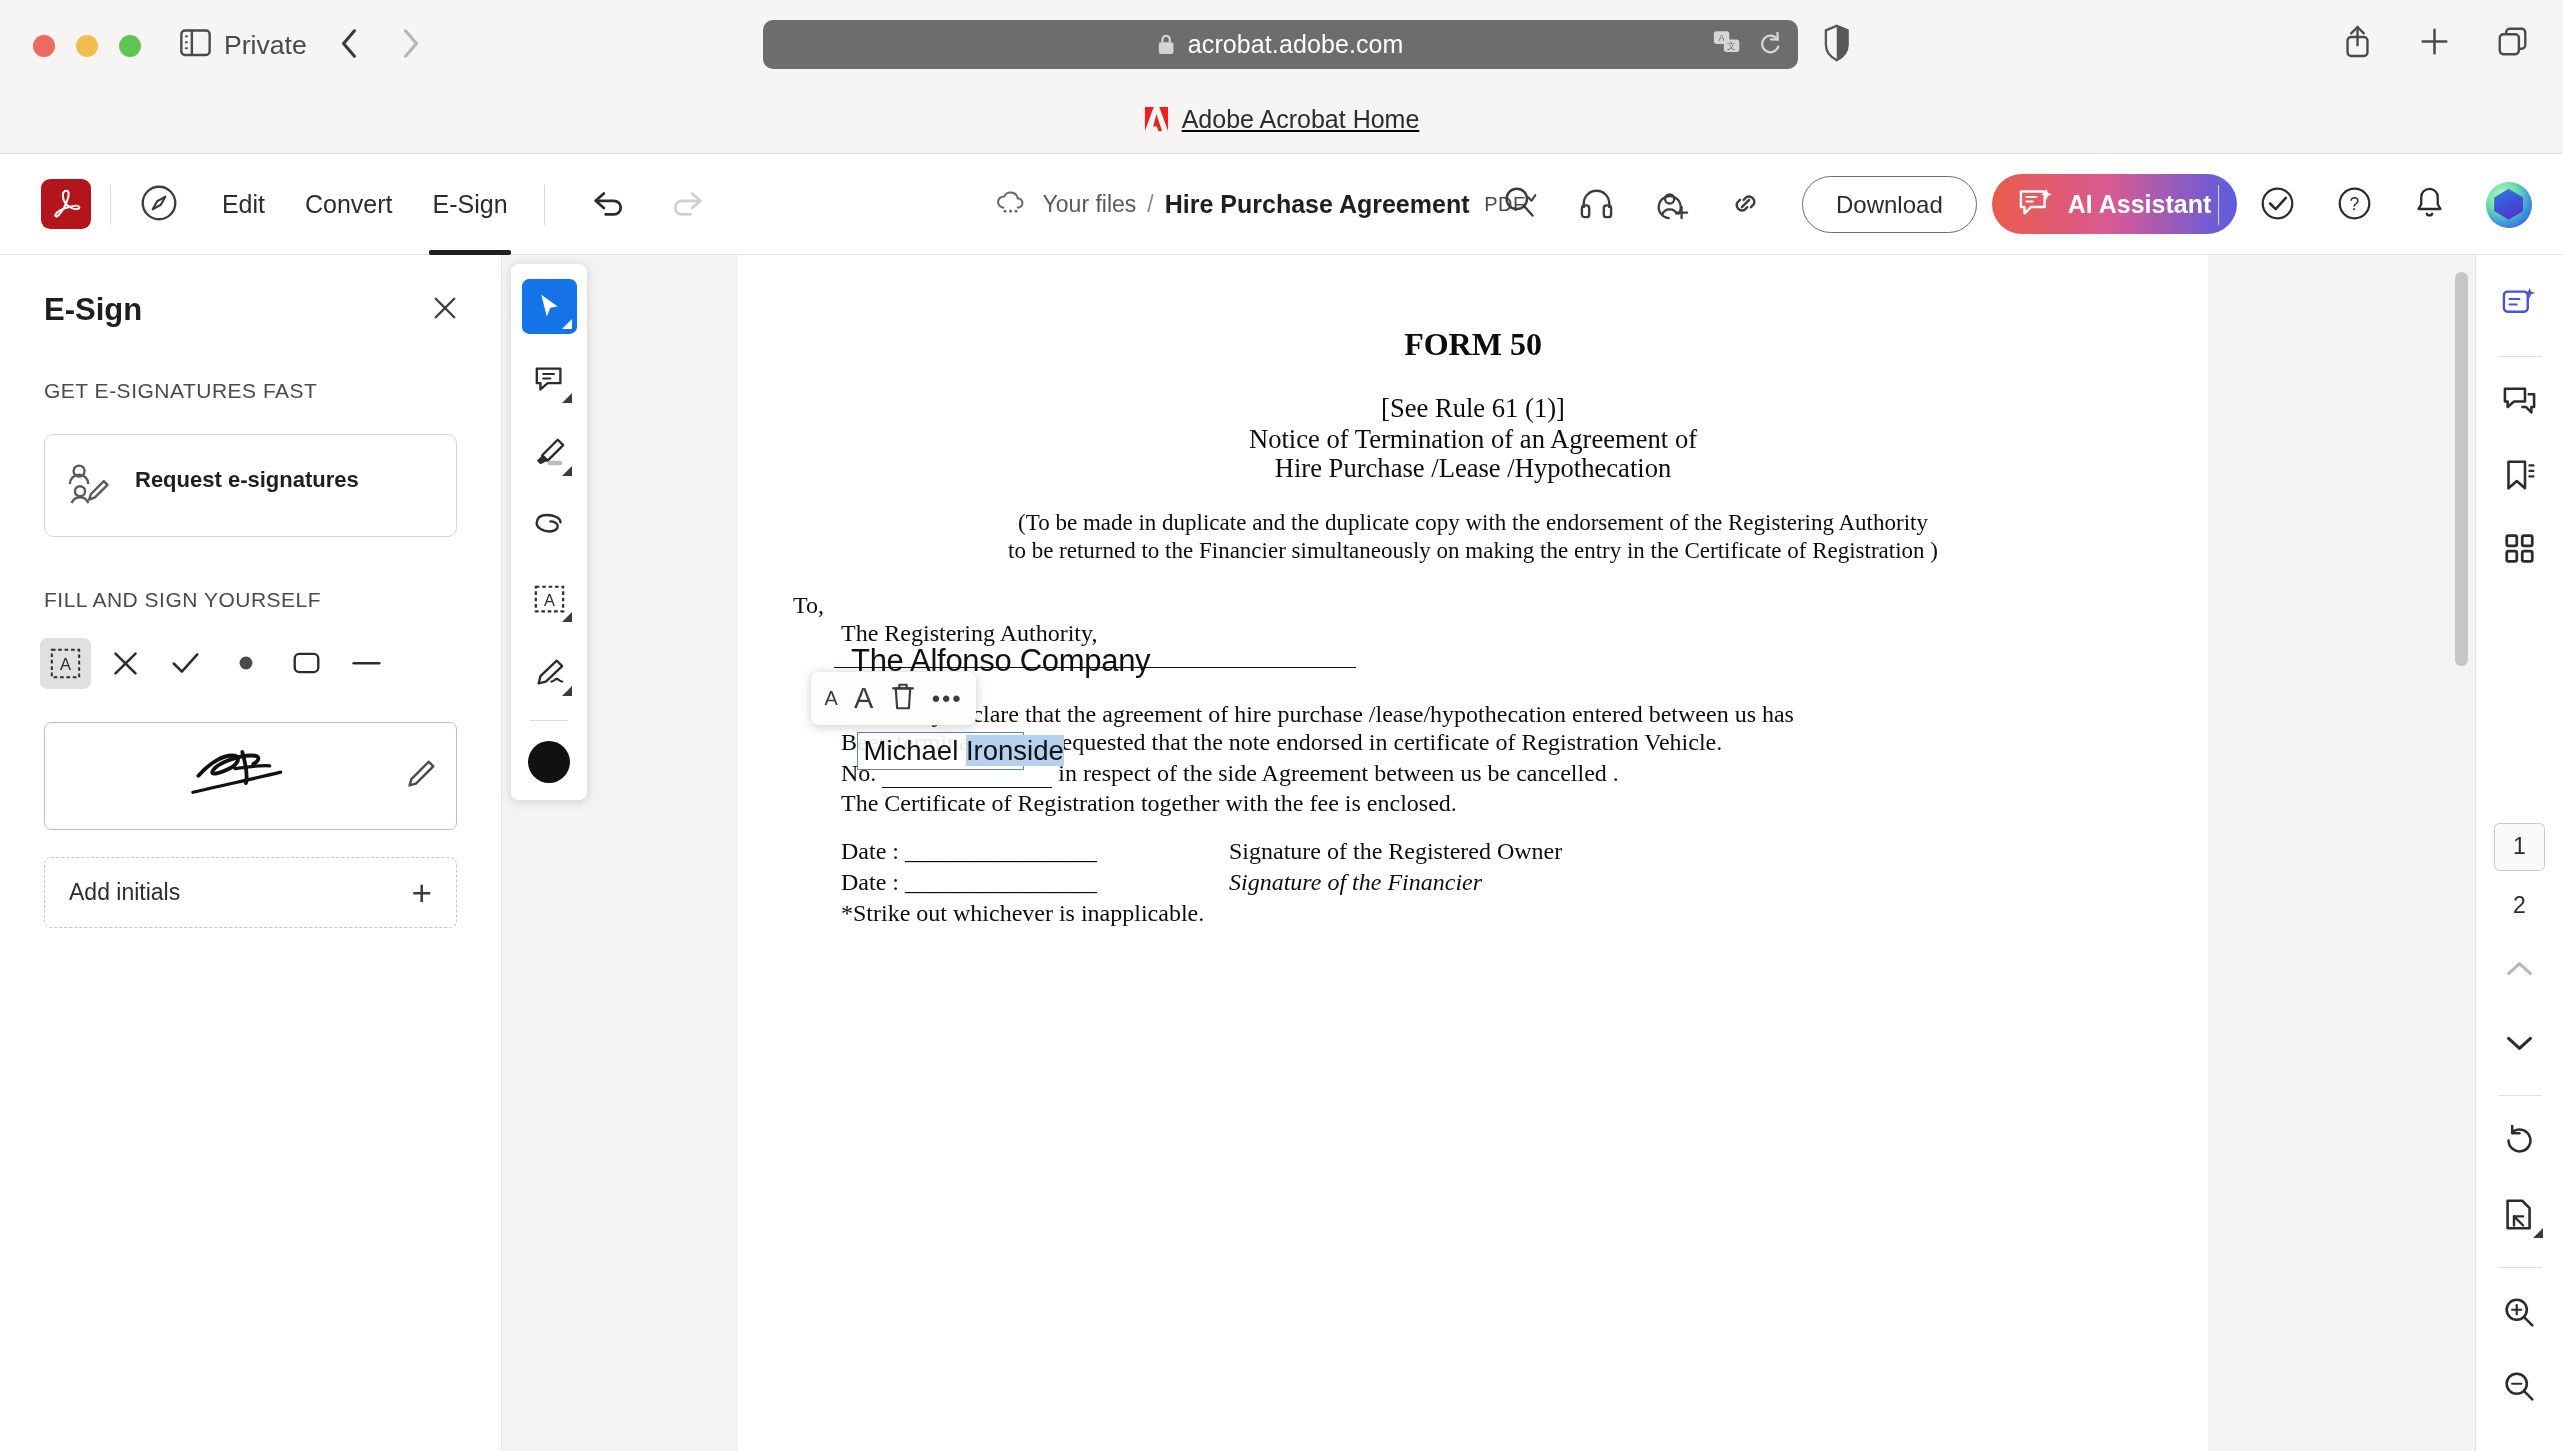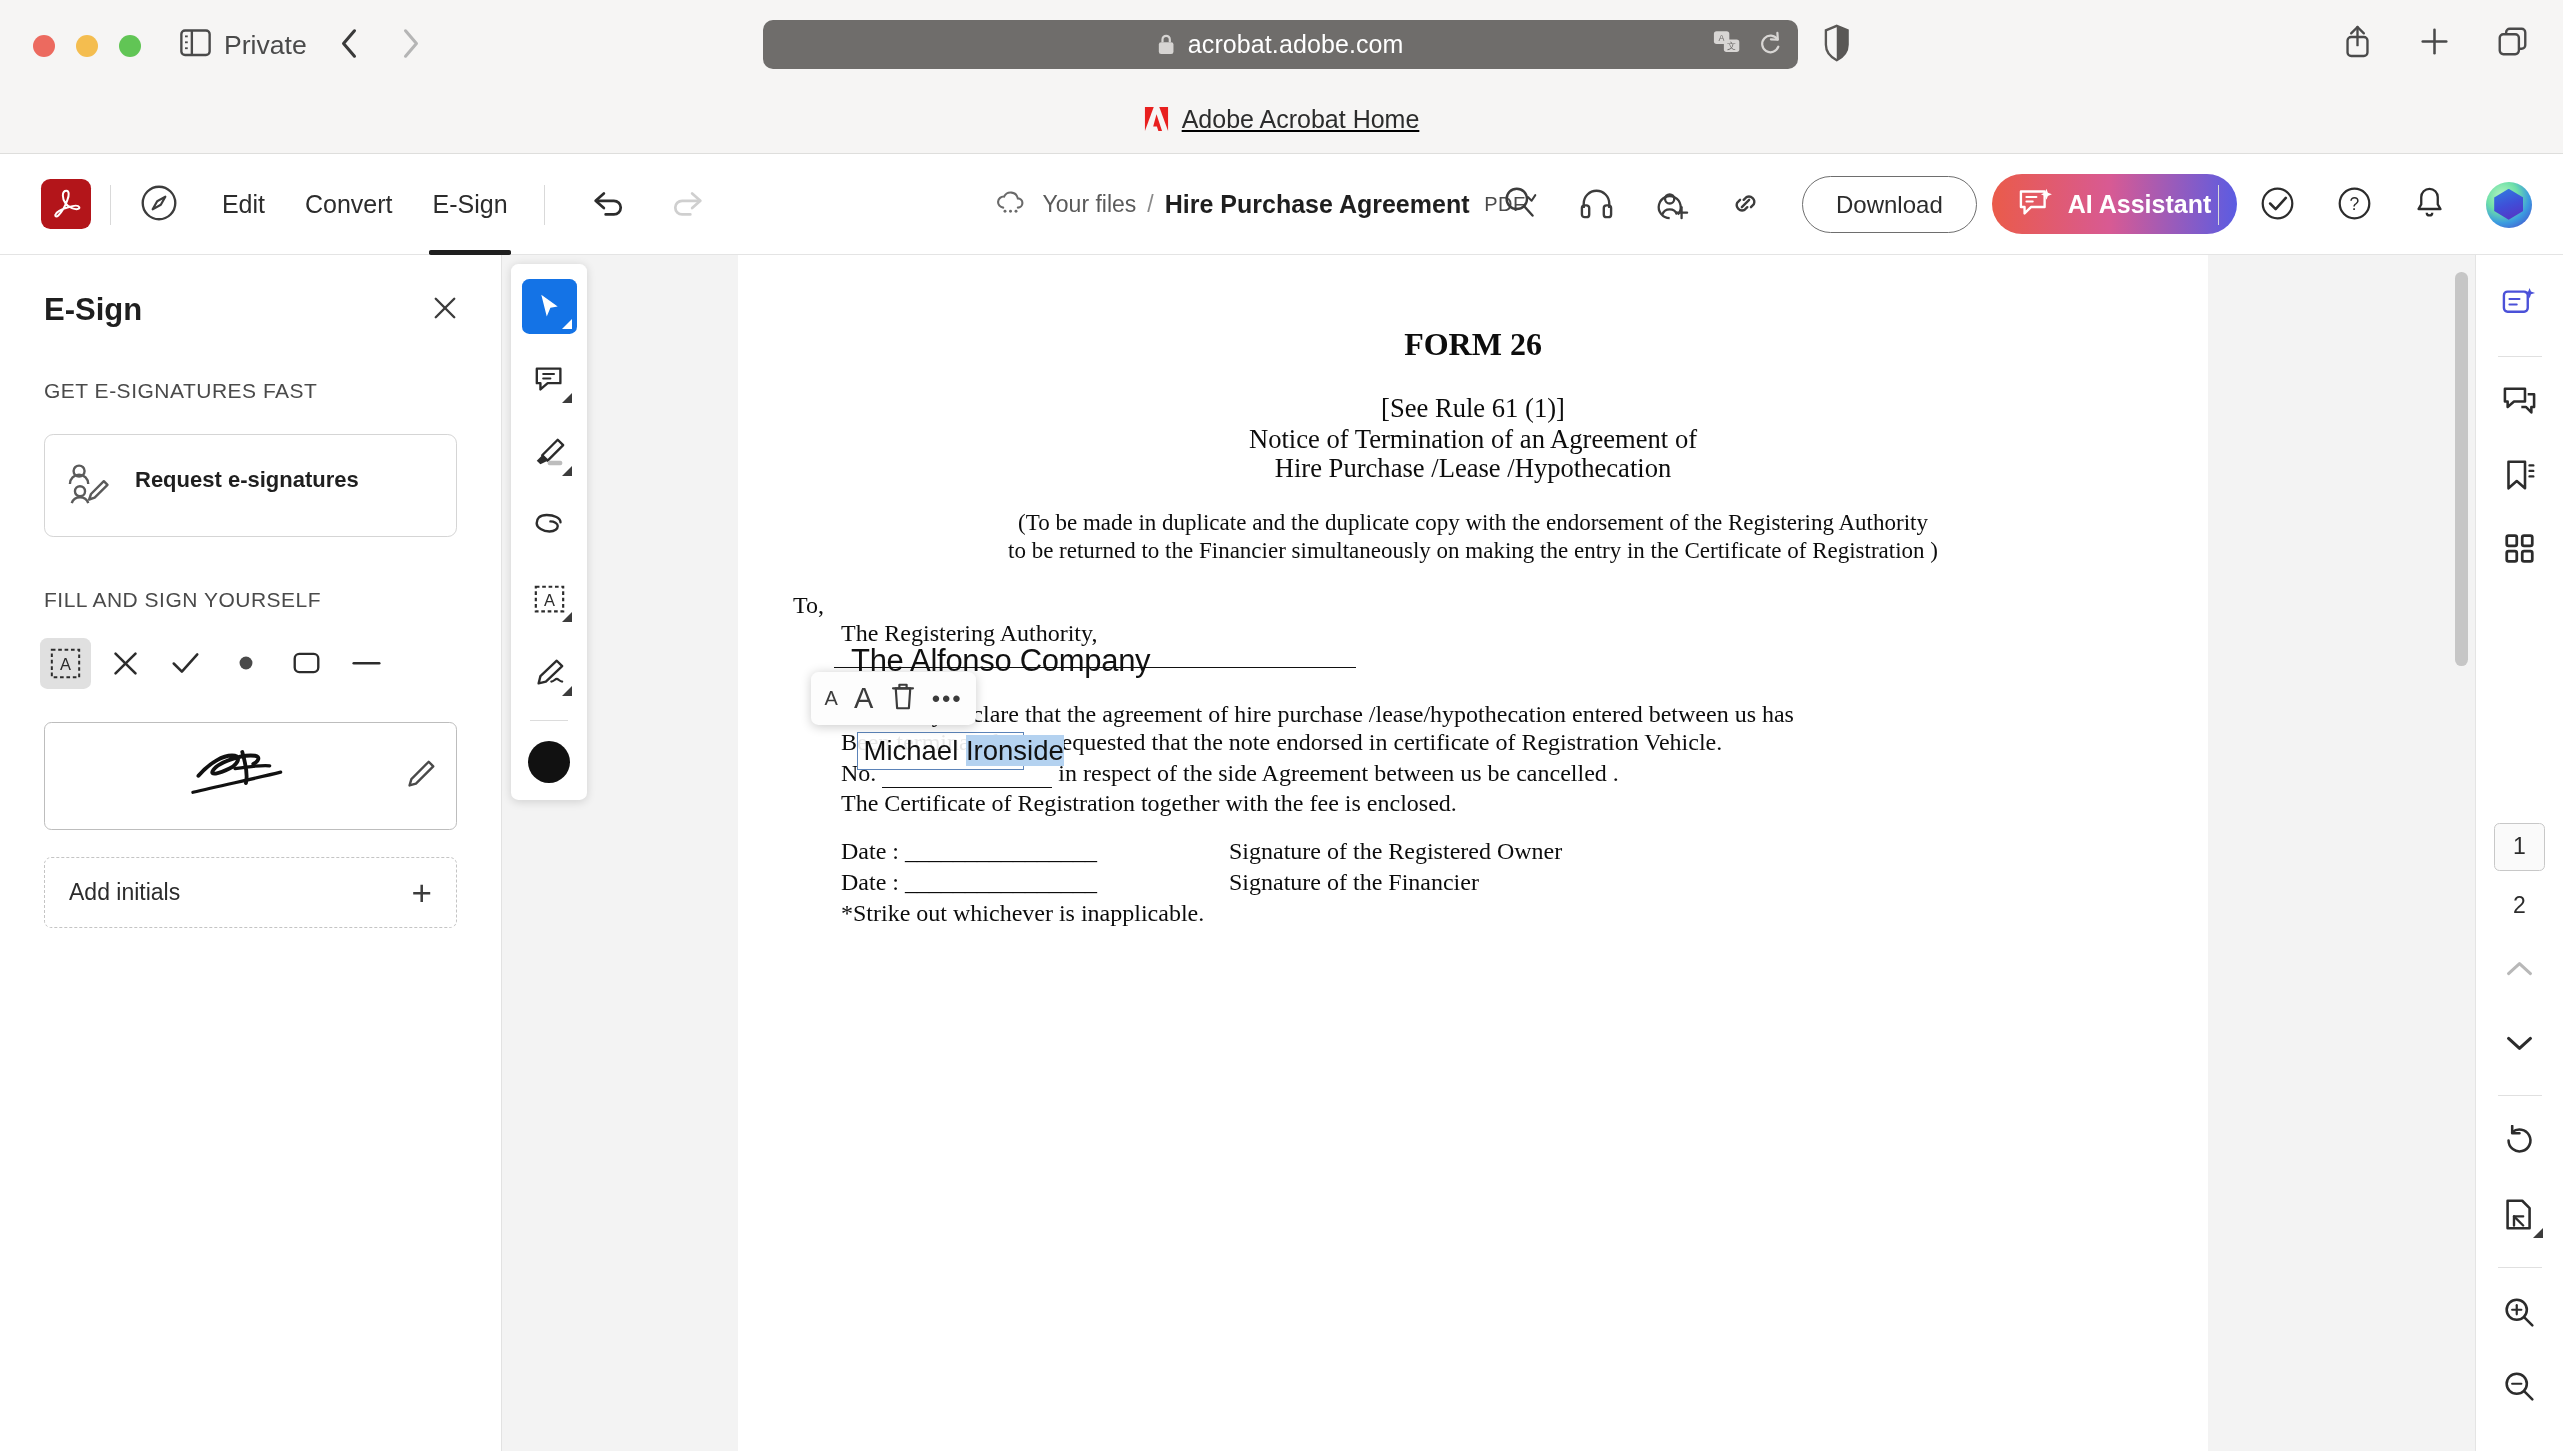--- a/index.html
+++ b/index.html
@@ -258,21 +258,21 @@
   .d-to     { position: absolute; left: 55px; top: 337px; font-size: 24px; }
   .d-auth   { position: absolute; left: 103px; top: 365px; font-size: 24px; }
   .d-rule   { position: absolute; left: 96px; top: 412px; width: 522px; border-bottom: 1.8px solid #111; }
   .d-l1 { position: absolute; left: 103px; top: 446px; font-size: 24px; }
   .d-l2 { position: absolute; left: 103px; top: 474px; font-size: 24px; }
   .d-l3 { position: absolute; left: 103px; top: 505px; font-size: 24px; }
   .d-l4 { position: absolute; left: 103px; top: 535px; font-size: 24px; }
   .d-date1 { position: absolute; left: 103px; top: 583px; font-size: 24px; }
   .d-date2 { position: absolute; left: 103px; top: 614px; font-size: 24px; }
   .d-sig1  { position: absolute; left: 491px; top: 583px; font-size: 24px; }
-  .d-sig2  { position: absolute; left: 491px; top: 614px; font-size: 24px; }
+  .d-sig2  { position: absolute; left: 491px; top: 614px; font-size: 24px; font-style: italic; }
   .d-foot  { position: absolute; left: 103px; top: 645px; font-size: 24px; }
 
   
   .fill-company {
     position: absolute; left: 113px; top: 388px;
     font-family: "Liberation Sans", sans-serif;
     font-size: 31px; color: #111; letter-spacing: -0.3px;
   }
 
   
@@ -680,21 +680,21 @@
             <path d="M20 26c3 0 4-3 6-3s3 3 6 3" fill="none" stroke="#2c2c2c" stroke-width="2.4" stroke-linecap="round"></path>
           </svg>
         <span class="caret-tri"></span>
       </div>
       <div class="annot-div"></div>
       <div class="color-swatch"></div>
     </div>
 
     <div class="doc-page">
       <div class="doc-body">
-        <div class="d-title">FORM 26</div>
+        <div class="d-title">FORM 50</div>
         <div class="d-sub1">[See Rule 61 (1)]</div>
         <div class="d-sub2">Notice of Termination of an Agreement of</div>
         <div class="d-sub3">Hire Purchase /Lease /Hypothecation</div>
         <div class="d-note1">(To be made in duplicate and the duplicate copy with the endorsement of the Registering Authority</div>
         <div class="d-note2">to be returned to the Financier simultaneously on making the entry in the Certificate of Registration )</div>
         <div class="d-to">To,</div>
         <div class="d-auth">The Registering Authority,</div>
         <div class="d-rule"></div>
         <div class="d-l1">We hereby declare that the agreement of hire purchase /lease/hypothecation entered between us has</div>
         <div class="d-l2">Been terminated. It is requested that the note endorsed in certificate of Registration Vehicle.</div>

